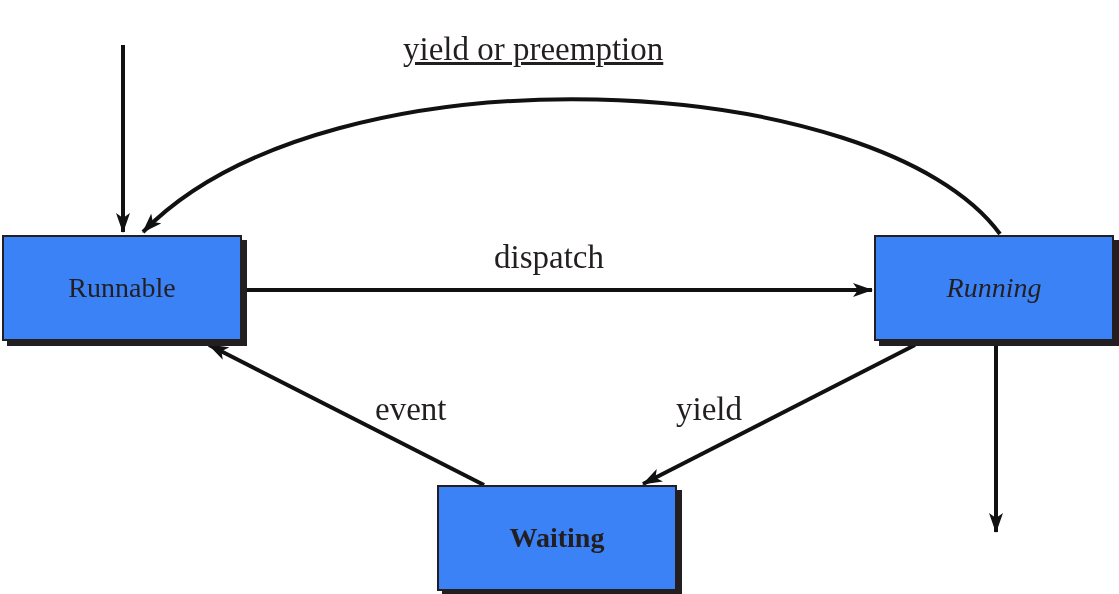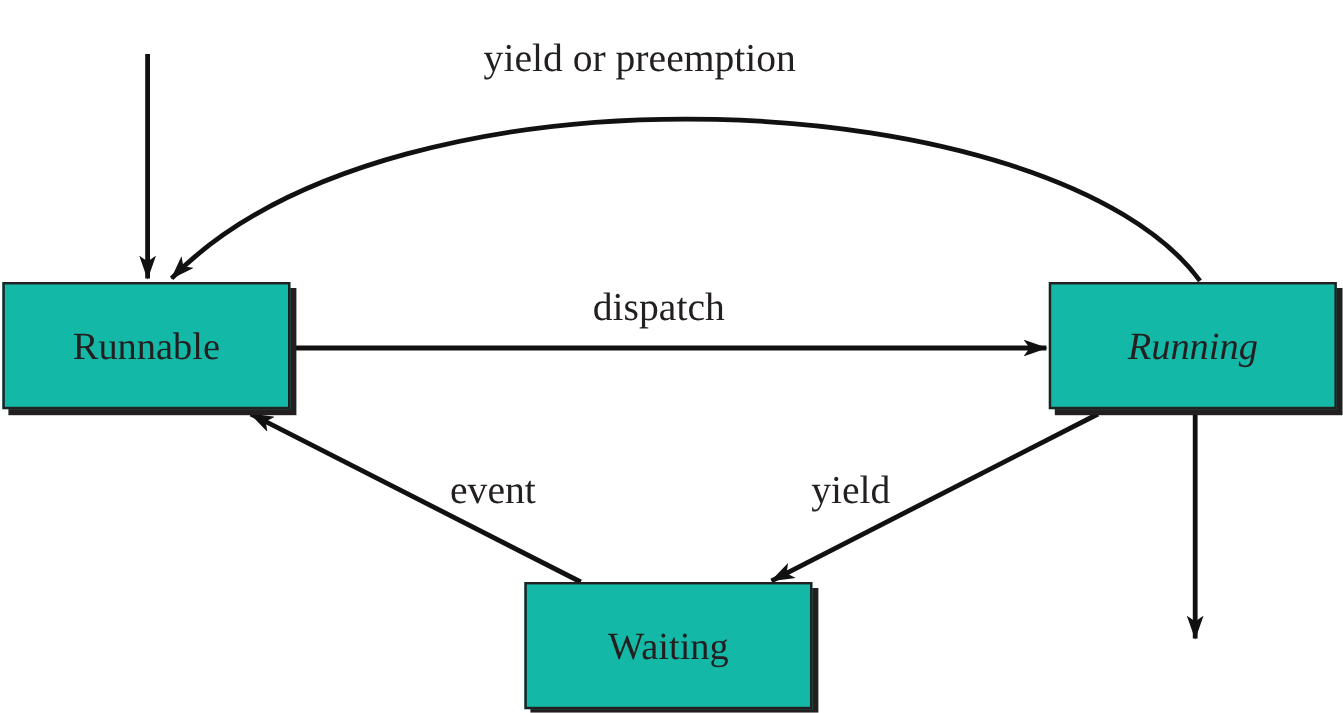--- a/index.html
+++ b/index.html
@@ -1,18 +1,18 @@
 <!DOCTYPE html>
 <html><head>
 <meta charset="utf-8">
 <style>
   html, body { margin: 0; padding: 0; background: #ffffff; }
   #canvas { position: relative; width: 1119px; height: 594px; overflow: hidden; background: #ffffff; font-family: "DejaVu Serif", "Liberation Serif", serif; color: #231f20; }
   svg.edges { position: absolute; left: 0; top: 0; width: 1119px; height: 594px; }
-  .state { position: absolute; box-sizing: border-box; background: #14b8a6; border: 2px solid #231f20; box-shadow: 5px 5px 0 #231f20; display: flex; align-items: center; justify-content: center; font-size: 32px; font-family: "Liberation Serif", "DejaVu Serif", serif; }
+  .state { position: absolute; box-sizing: border-box; background: #3b82f6; border: 2px solid #231f20; box-shadow: 5px 5px 0 #231f20; display: flex; align-items: center; justify-content: center; font-size: 28px; font-family: "Liberation Serif", "DejaVu Serif", serif; }
   .lbl { position: absolute; font-family: "Liberation Serif", "DejaVu Serif", serif; font-size: 33px; line-height: 1; white-space: nowrap; color: #231f20; }
 </style>
 </head>
 <body>
 
 <div id="canvas">
 
   <svg class="edges" viewBox="0 0 1119 594">
     <defs>
       <marker id="ah" viewBox="0 0 20 14" refX="19" refY="7" markerWidth="20" markerHeight="14" markerUnits="userSpaceOnUse" orient="auto">
@@ -32,23 +32,23 @@
 
     <line x1="996" y1="342" x2="996" y2="532" stroke="#111" stroke-width="4" marker-end="url(#ah)"></line>
   </svg>
 
   <div class="state" style="left:2px; top:235px; width:240px; height:106px;">
     <span>Runnable</span>
   </div>
   <div class="state" style="left:874px; top:235px; width:240px; height:106px;font-style:italic;">
     <span>Running</span>
   </div>
-  <div class="state" style="left:437px; top:485px; width:240px; height:106px;">
+  <div class="state" style="left:437px; top:485px; width:240px; height:106px;font-weight:bold;">
     <span>Waiting</span>
   </div>
 
 
-  <div class="lbl" style="left:403px; top:33px;">yield or preemption</div>
+  <div class="lbl" style="left:403px; top:33px;text-decoration:underline;">yield or preemption</div>
   <div class="lbl" style="left:494px; top:241px;">dispatch</div>
   <div class="lbl" style="left:375px; top:393px;">event</div>
   <div class="lbl" style="left:676px; top:393px;">yield</div>
 
 </div>
 
 </body></html>

